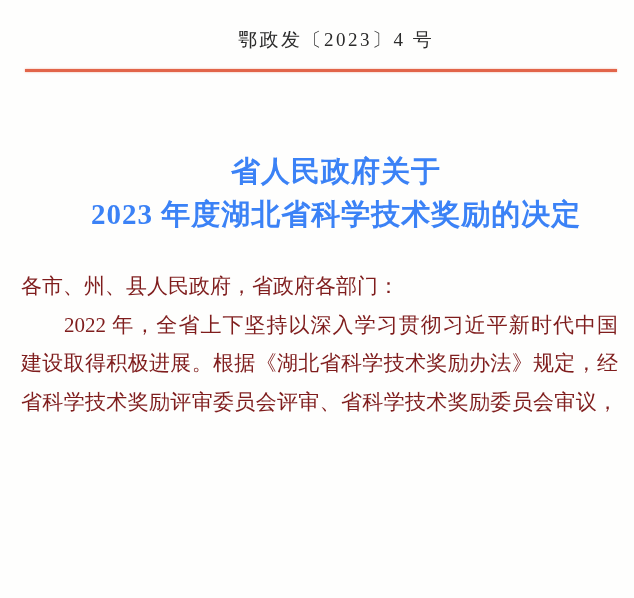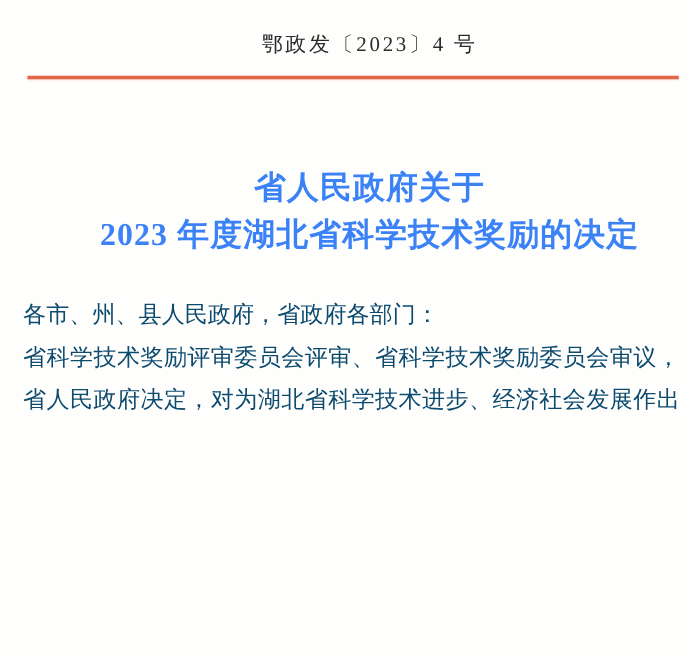--- a/index.html
+++ b/index.html
@@ -45,21 +45,21 @@
     letter-spacing: 1px;
     color: #3b82f6;
   }
   .body-block {
     position: absolute;
     top: 267px;
     left: 21px;
     width: 597px;
     font-size: 21px;
     line-height: 38.6px;
-    color: #0c4a6e;
+    color: #7f1d1d;
   }
   .body-line {
     text-align: justify;
     text-align-last: justify;
     text-justify: inter-ideograph;
     white-space: nowrap;
   }
   .body-line.no-justify {
     text-align-last: left;
   }
@@ -76,17 +76,18 @@
 
   <div class="red-line" style="background: rgb(226, 101, 74);"></div>
 
   <div class="title-block">
     <div>省人民政府关于</div>
     <div>2023 年度湖北省科学技术奖励的决定</div>
   </div>
 
   <div class="body-block">
     <div class="body-line no-justify">各市、州、县人民政府，省政府各部门：</div>
+    <div class="body-line indent">2022 年，全省上下坚持以深入学习贯彻习近平新时代中国</div>
+    <div class="body-line">建设取得积极进展。根据《湖北省科学技术奖励办法》规定，经</div>
     <div class="body-line">省科学技术奖励评审委员会评审、省科学技术奖励委员会审议，</div>
-    <div class="body-line">省人民政府决定，对为湖北省科学技术进步、经济社会发展作出</div>
   </div>
 
 </div>
 
 </body></html>

